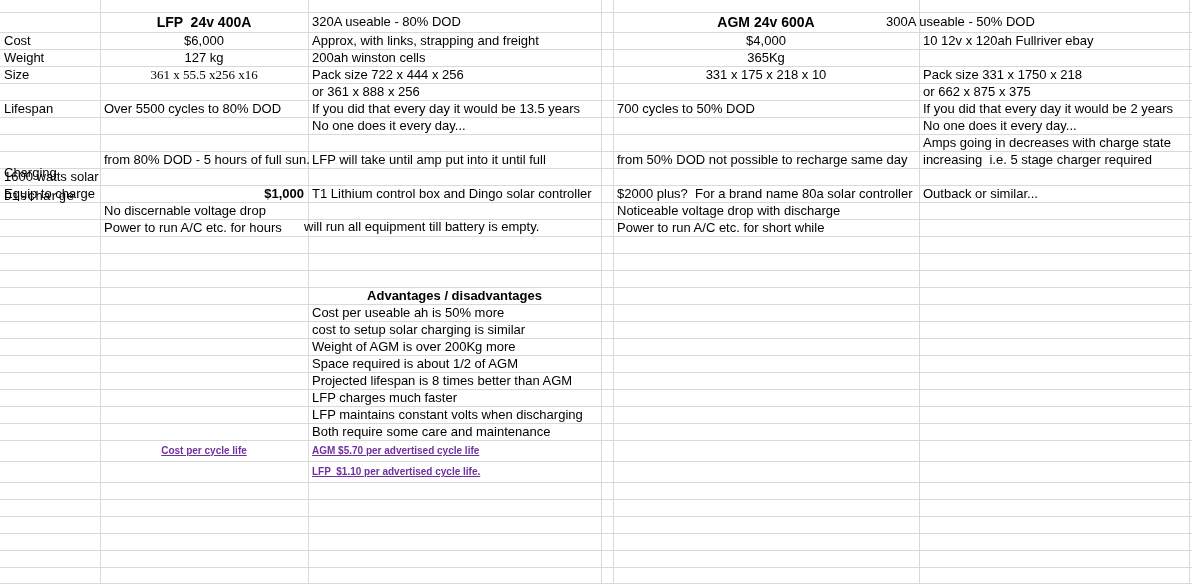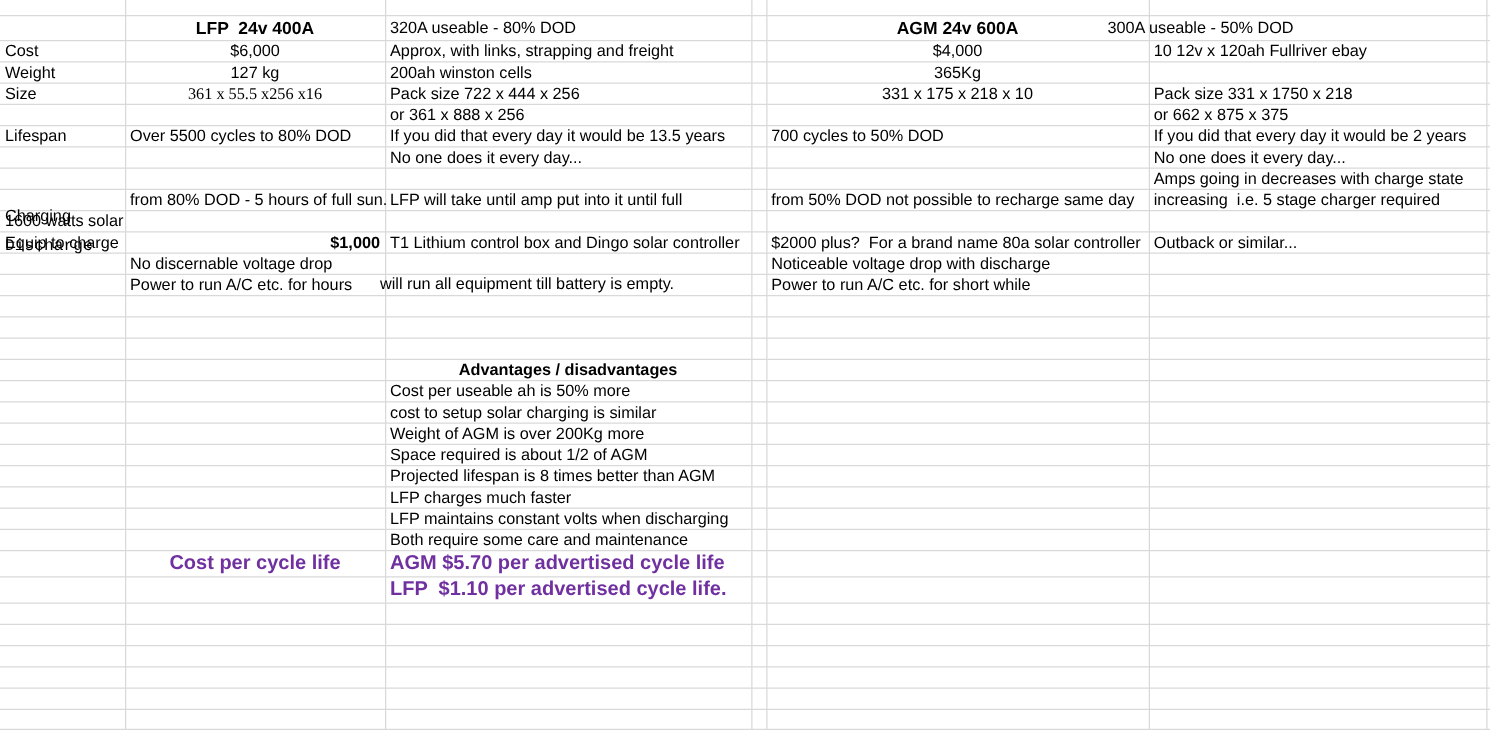--- a/index.html
+++ b/index.html
@@ -23,21 +23,22 @@
     text-align:left;
     z-index:2;
   }
   .cell.center{text-align:center;padding:0;}
   .cell.right{text-align:right;font-weight:bold;}
   .cell.hdr{font-weight:bold;font-size:14px;}
   .cell.subhdr{font-weight:bold;font-size:13px;}
   .cell.purple{
     color:var(--accent,#7030A0);
     font-weight:bold;
-    font-size:16px;
+    text-decoration:underline;
+    font-size:10px;
   }
 </style>
 </head>
 <body>
 
 <div id="sheet" style="--accent: #7030A0; --grid: #d9d9d9; background: rgb(255, 255, 255); color: rgb(0, 0, 0);">
     <div class="hline" style="top: 12px;"></div>
     <div class="hline" style="top: 32px;"></div>
     <div class="hline" style="top: 49px;"></div>
     <div class="hline" style="top: 66px;"></div>

